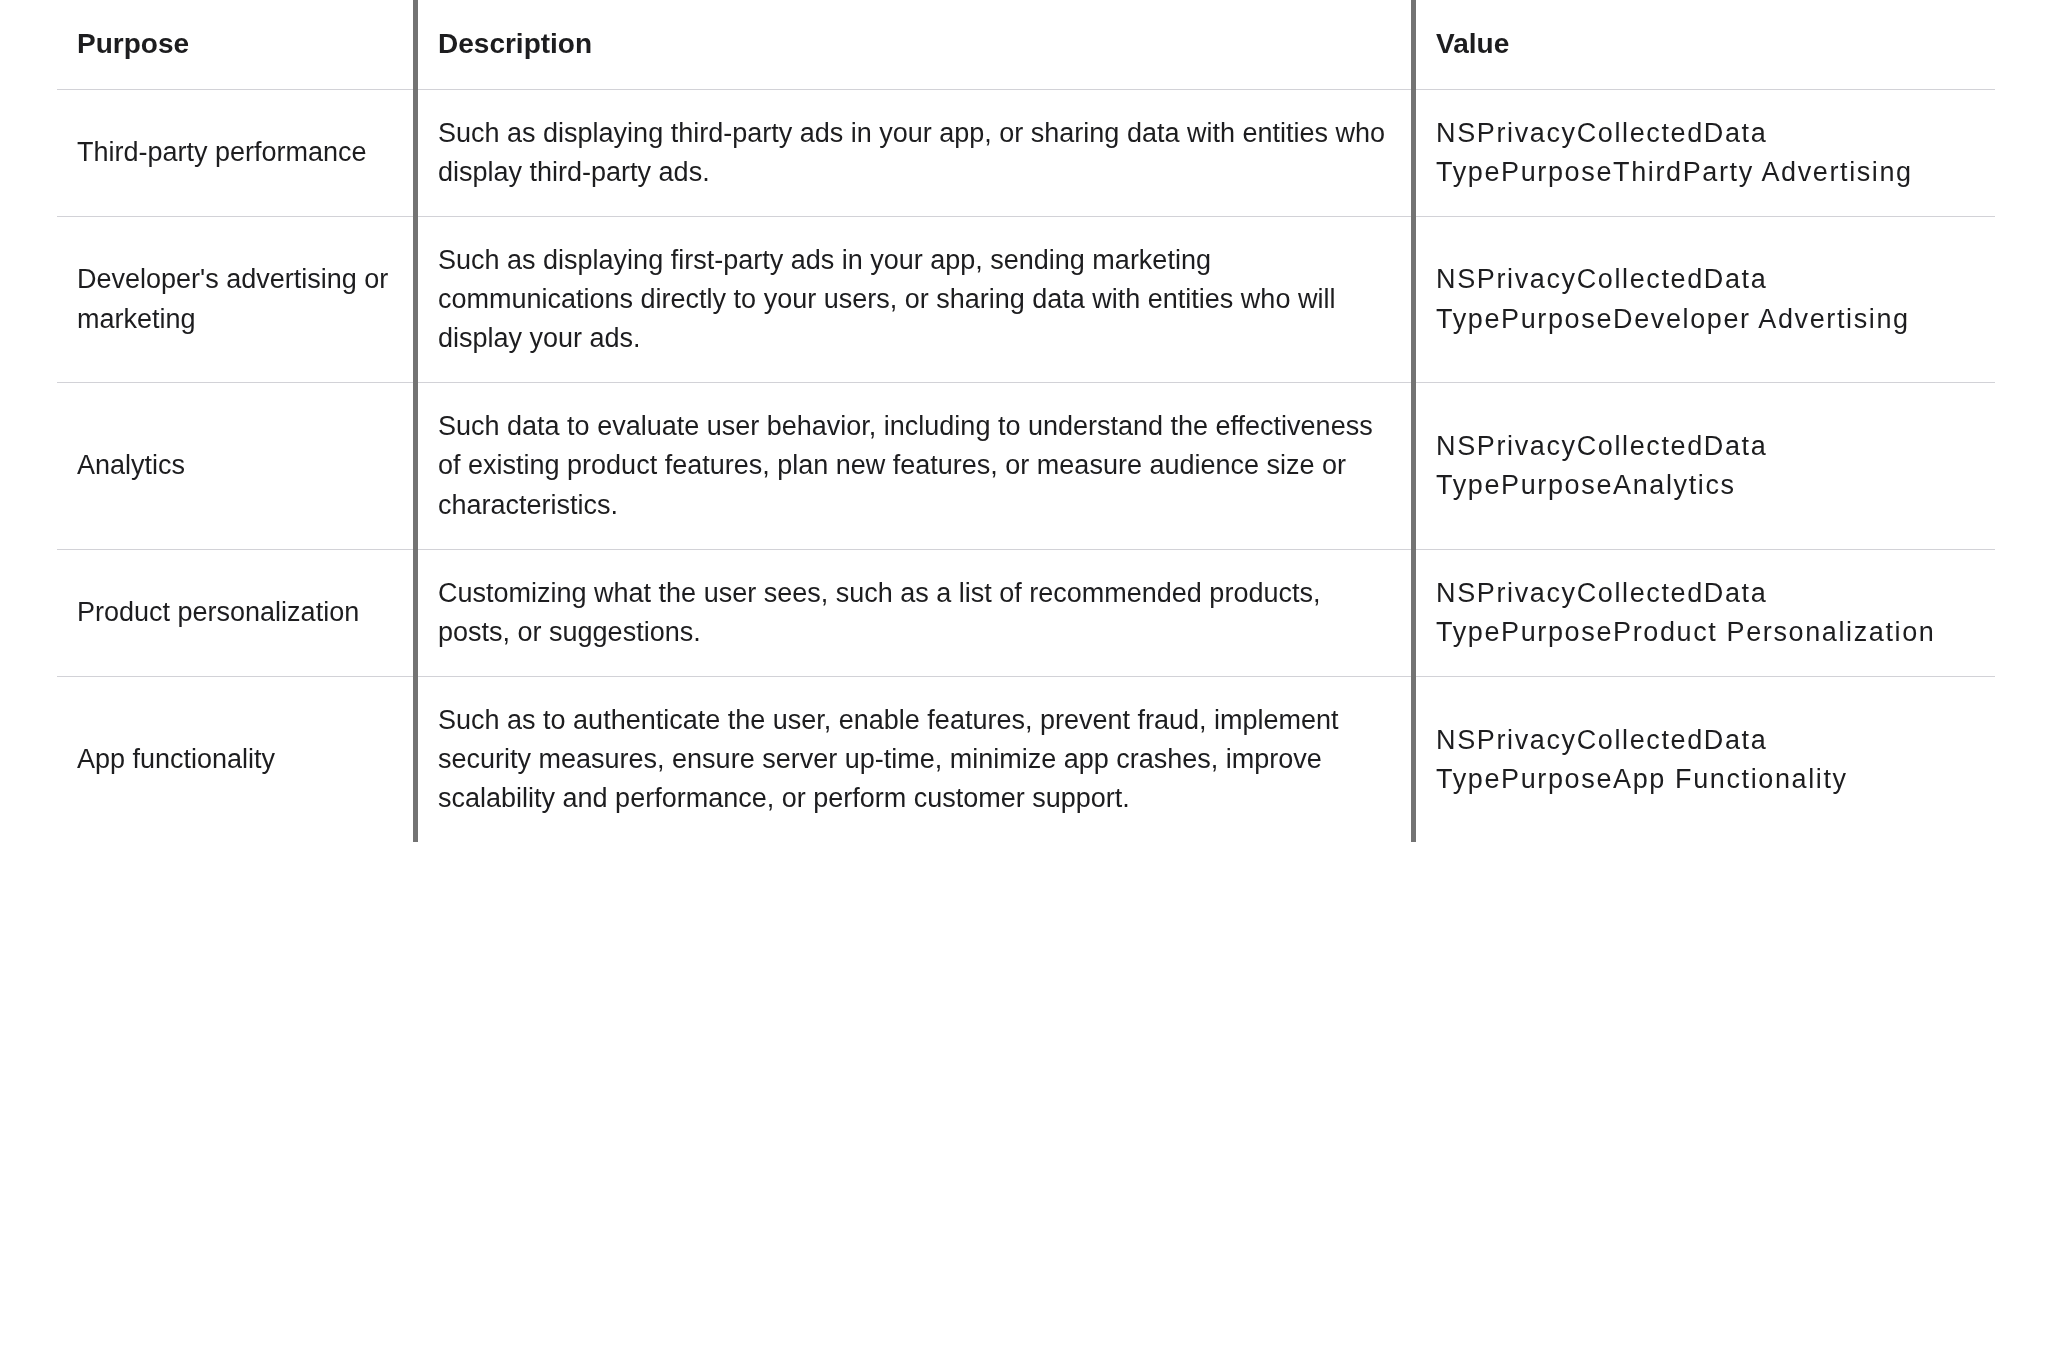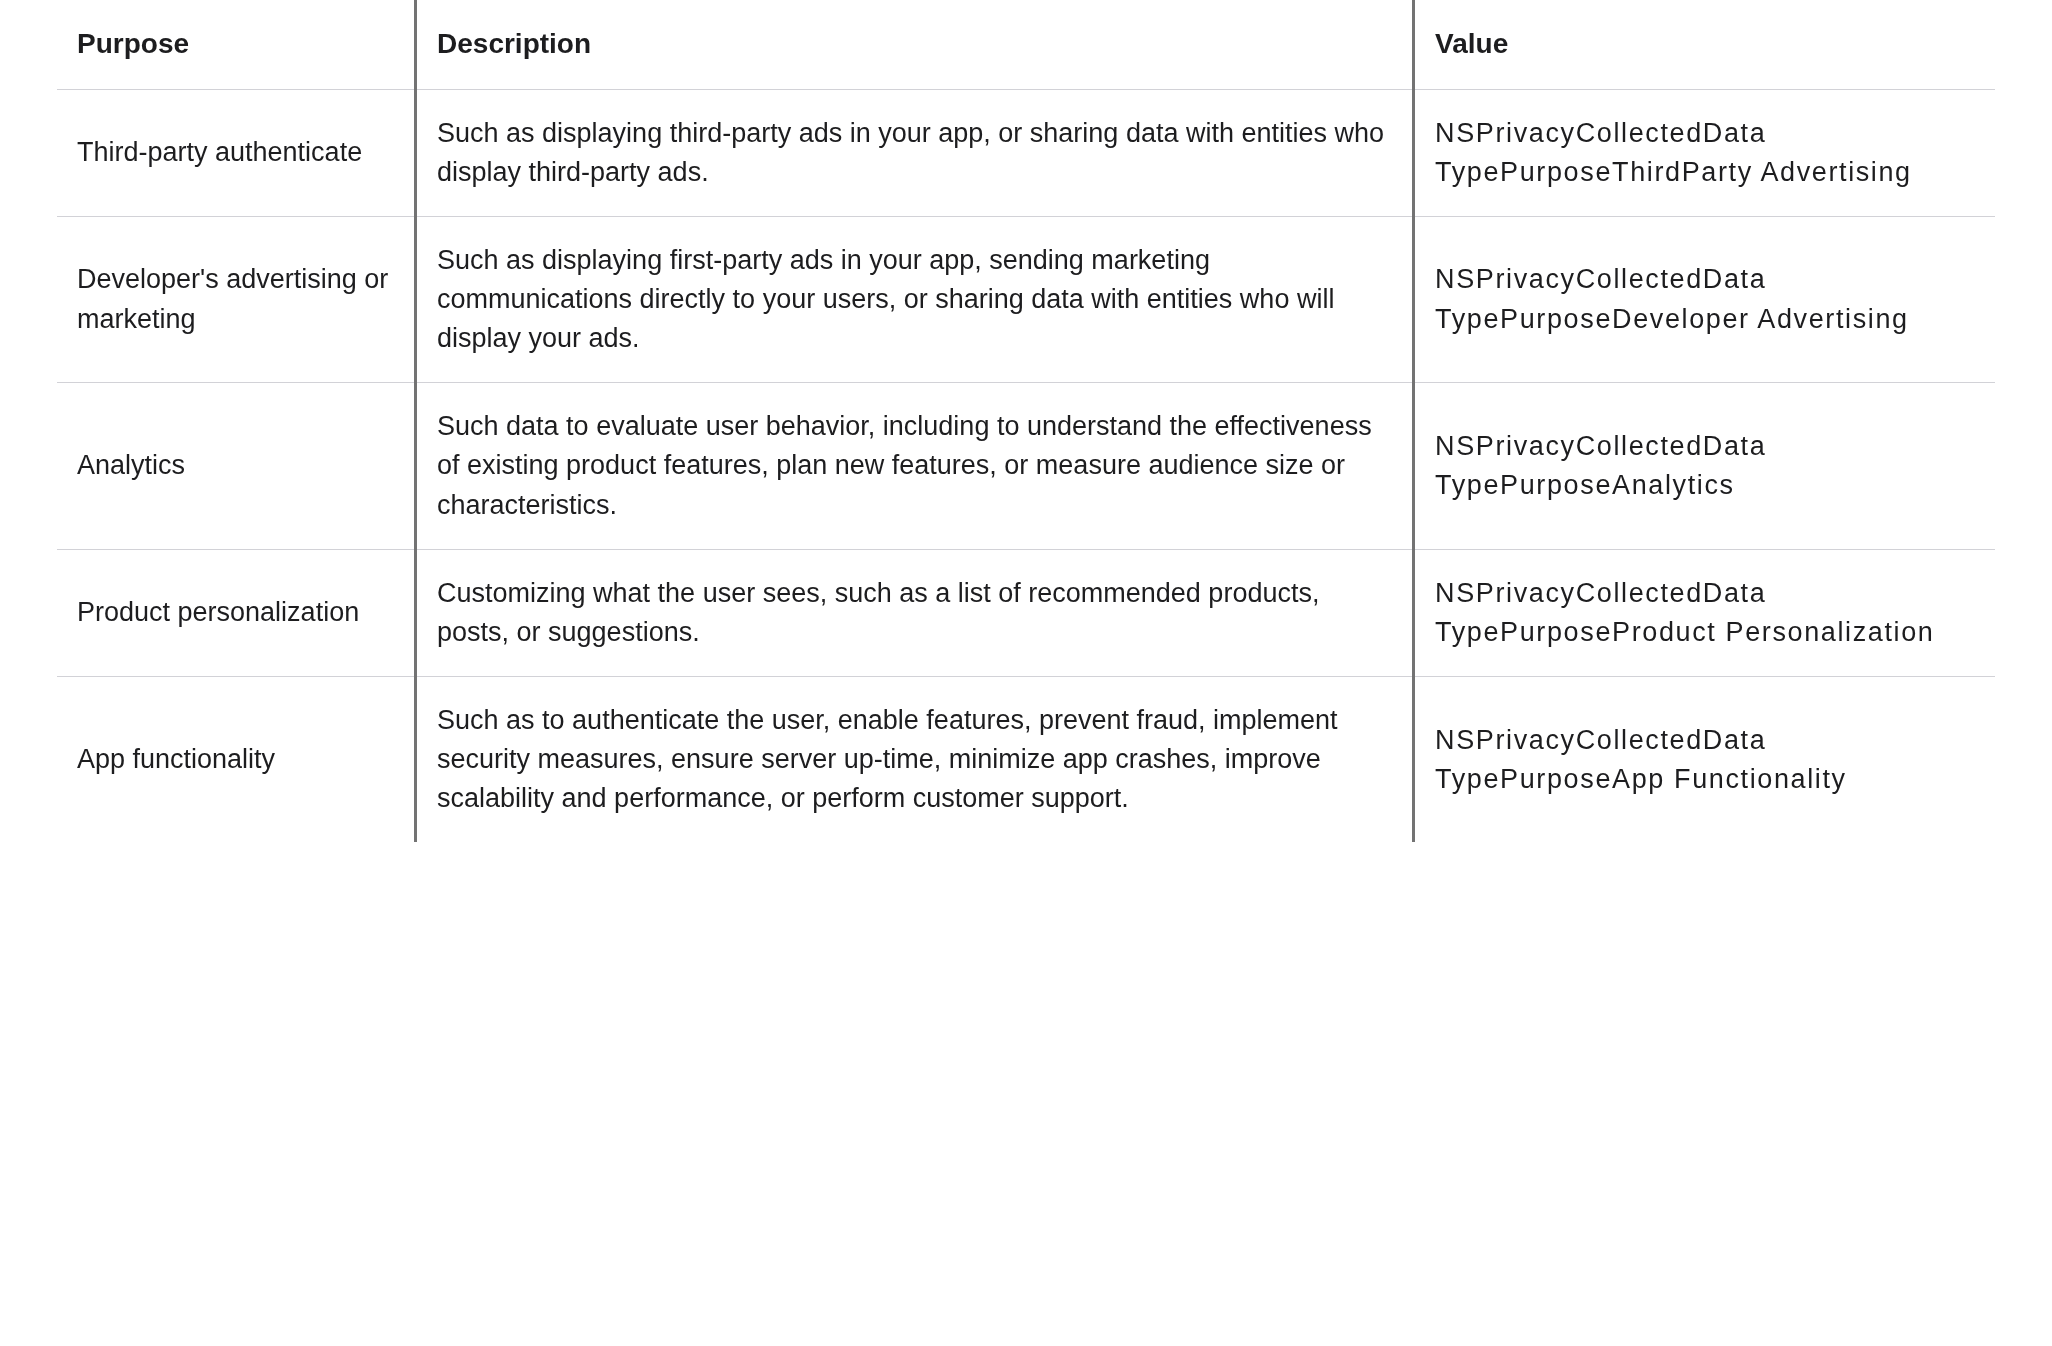--- a/index.html
+++ b/index.html
@@ -37,21 +37,21 @@
   
   table.privacy tr {
     border-bottom: 1px solid #d2d2d7;
   }
   table.privacy tbody tr:last-child {
     border-bottom: none;
   }
   
   table.privacy th + th,
   table.privacy td + td {
-    border-left: 3px solid #737373;
+    border-left: 5px solid #737373;
   }
   
   col.col-purpose { width: 18.5%; }
   col.col-desc    { width: 51.5%; }
   col.col-value   { width: 30%; }
 
   td.value {
     font-family: Liberation Sans, sans-serif;
     letter-spacing: 0.06em;
     font-size: 26px;
@@ -69,21 +69,21 @@
     </colgroup>
     <thead>
       <tr>
         <th>Purpose</th>
         <th>Description</th>
         <th>Value</th>
       </tr>
     </thead>
     <tbody>
       <tr>
-        <td>Third-party authenticate</td>
+        <td>Third-party performance</td>
         <td>Such as displaying third-party ads in your app, or sharing data with entities who display third-party ads.</td>
         <td class="value">NSPrivacyCollectedData TypePurposeThirdParty Advertising</td>
       </tr>
       <tr>
         <td>Developer's advertising or marketing</td>
         <td>Such as displaying first-party ads in your app, sending marketing communications directly to your users, or sharing data with entities who will display your ads.</td>
         <td class="value">NSPrivacyCollectedData TypePurposeDeveloper Advertising</td>
       </tr>
       <tr>
         <td>Analytics</td>

